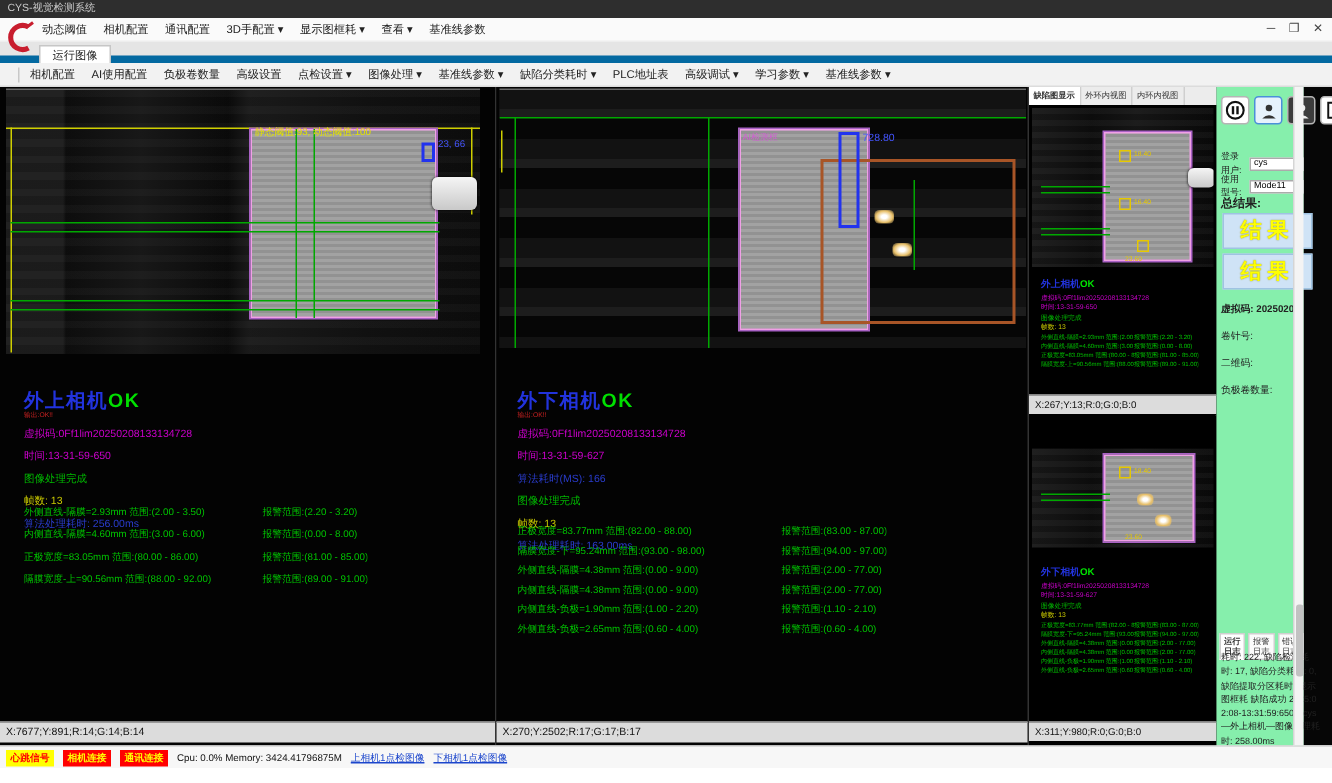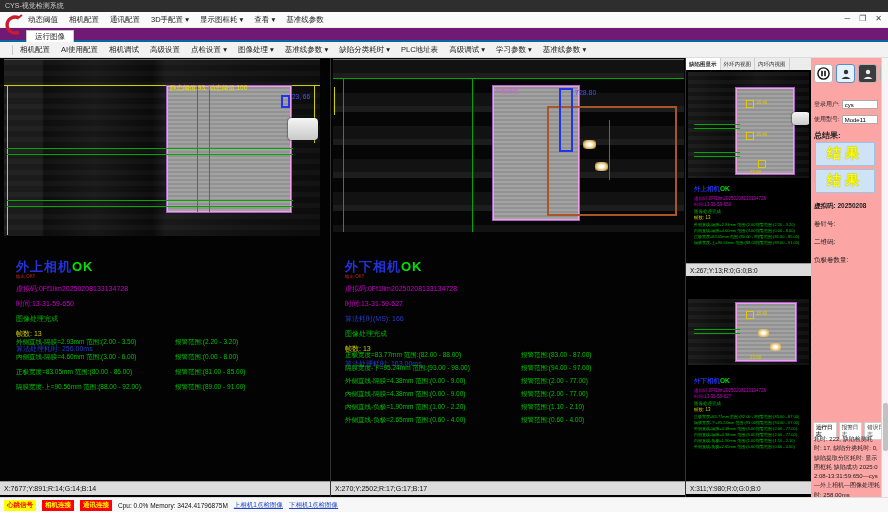--- a/index.html
+++ b/index.html
@@ -13,37 +13,37 @@
               padding-left:5px; }
   .menubar { position:absolute; left:0; top:12px; width:888px; height:16px;
              background:#fafafa; border-bottom:1px solid #eee;
              display:flex; align-items:center; }
   .logo { position:absolute; left:3px; top:1px; width:20px; height:24px; z-index:5; }
   .menu-items { display:flex; gap:11px; margin-left:28px; font-size:7.5px; color:#222; }
   .menu-items span { cursor:default; }
   .win-controls { position:absolute; right:6px; top:2px; display:flex; gap:9px;
                   font-size:8px; color:#444; }
   .tabrow { position:absolute; left:0; top:28px; width:888px; height:14px;
-            background:#701a75; border-bottom:2px solid #0369a1; }
+            background:#e5e5e5; border-bottom:5px solid #0369a1; }
   .tab-active { position:absolute; left:26px; top:2px; height:13px; padding:0 8px;
                 background:#fff; border:1px solid #c6c6c6; border-bottom:1px solid #fff;
                 font-size:7.5px; line-height:11px; color:#222; }
   .toolbar { position:absolute; left:0; top:42px; width:888px; height:16px;
              background:#f2f2f2; border-bottom:1px solid #dcdcdc;
              display:flex; align-items:center; gap:11px; padding-left:12px;
              font-size:7.5px; color:#222; }
   .toolbar .grip { width:1px; height:10px; background:#c8c8c8; margin-right:-4px; }
 
   
   .main { position:absolute; left:0; top:58px; width:888px; height:439px; background:#060606; }
   .panel { position:absolute; top:0; height:439px; background:#030303; }
   .panel-left   { left:0;   width:331px; border-right:1px solid #333; }
   .panel-mid    { left:331px; width:355px; border-right:1px solid #333; }
   .thumbs-col   { left:686px; width:125px; border-right:1px solid #7a7a7a; }
-  .sidebar      { left:811px; width:77px; background:#fca5a5; }
+  .sidebar      { left:811px; width:58px; background:#86efac; }
 
   .photo { position:absolute; overflow:hidden; background:#111; border-top:1px solid #6a6a6a; }
   .photo-left { left:4px; top:1px; width:316px; height:177px;
      background:
        repeating-linear-gradient(180deg, rgba(255,255,255,0.025) 0 5px, rgba(0,0,0,0.06) 5px 11px),
        linear-gradient(90deg,#1d1d1d 0,#1d1d1d 38px,#0e0e0e 40px,#191919 90px,#0b0b0b 148px,#1b1b1b 162px,#121212 240px,#0d0d0d 316px);
   }
   .photo-mid { left:2px; top:1px; width:351px; height:173px;
      background:
        repeating-linear-gradient(180deg,#121212 0 13px,#1d1d1d 13px 19px,#060606 19px 33px),
@@ -180,21 +180,21 @@
   <div class="tabrow">
     <span class="tab-active">运行图像</span>
   </div>
 
   <div class="toolbar">
     <span class="grip"></span>
     <div style="display:flex;gap:11px;">
 
     <span>相机配置</span>
         <span>AI使用配置</span>
-        <span>相机调试</span>
+        <span>负极卷数量</span>
         <span>高级设置</span>
         <span>点检设置 ▾</span>
         <span>图像处理 ▾</span>
         <span>基准线参数 ▾</span>
         <span>缺陷分类耗时 ▾</span>
         <span>PLC地址表</span>
         <span>高级调试 ▾</span>
         <span>学习参数 ▾</span>
         <span>基准线参数 ▾</span>
       </div>

